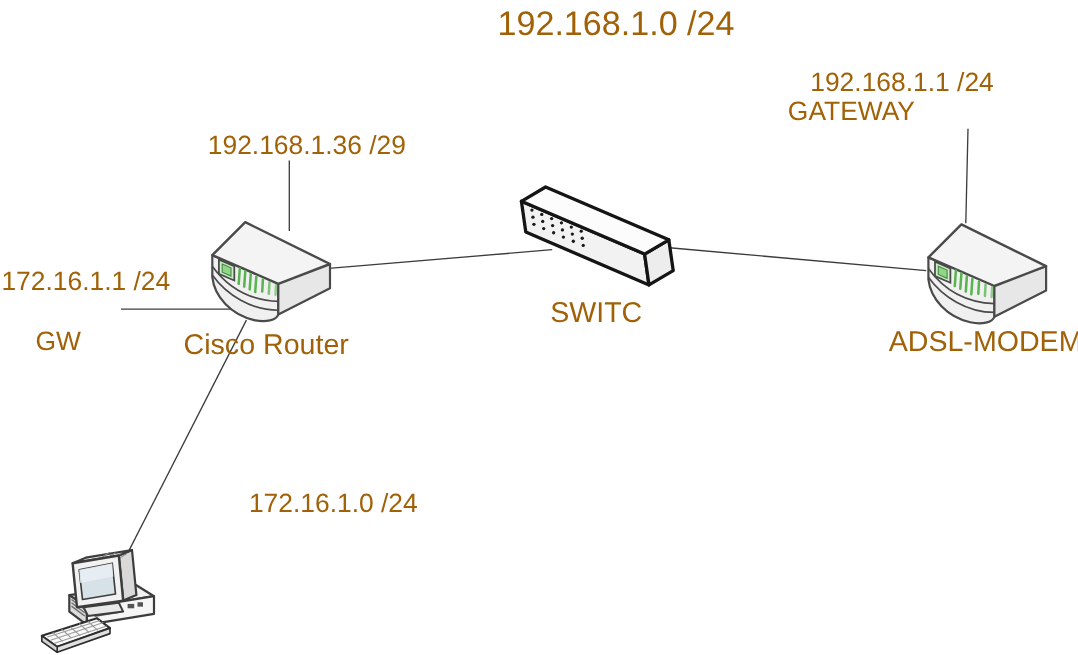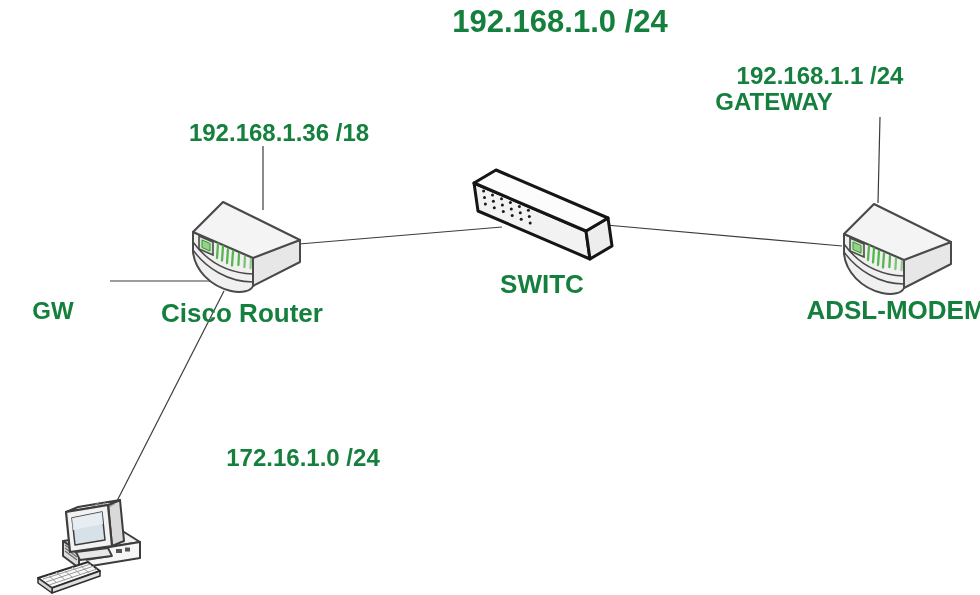--- a/index.html
+++ b/index.html
@@ -1,18 +1,18 @@
 <!DOCTYPE html>
 <html><head>
 <meta charset="utf-8">
 <style>
   html,body { margin:0; padding:0; background:#ffffff; }
   .canvas {
     position:relative; width:980px; height:595px; background:#ffffff;
-    font-family:"Liberation Sans", sans-serif; font-weight:700; color:#15803d;
+    font-family:"Liberation Sans", sans-serif; font-weight:400; color:#a16207;
     overflow:hidden;
   }
   .links { position:absolute; left:0; top:0; width:980px; height:595px; }
   .node { position:absolute; }
   .node svg { display:block; }
   .lbl {
     position:absolute; transform:translateX(-50%);
     white-space:nowrap; text-align:center;
     font-size:24px; line-height:26px;
   }
@@ -150,20 +150,21 @@
 
   <div class="node" style="left:32px; top:486px;">
     <svg width="136" height="108" viewBox="0 0 136 108">
         <use href="#sym-pc"></use>
       </svg>
   </div>
 
   <div class="lbl lg" style="left:560px; top:5px;">192.168.1.0 /24</div>
   <div class="lbl" style="left:820px; top:63px;">192.168.1.1 /24</div>
   <div class="lbl" style="left:774px; top:89px;">GATEWAY</div>
-  <div class="lbl" style="left:279px; top:120px;">192.168.1.36 /18</div>
+  <div class="lbl" style="left:279px; top:120px;">192.168.1.36 /29</div>
+  <div class="lbl" style="left:78px;  top:244px;">172.16.1.1 /24</div>
   <div class="lbl" style="left:53px;  top:267px;margin-top:31px;">GW</div>
   <div class="lbl" style="left:303px; top:410px;margin-top:35px;">172.16.1.0 /24</div>
   <div class="lbl dev" style="left:242px; top:300px;">Cisco Router</div>
   <div class="lbl dev" style="left:542px; top:271px;">SWITC</div>
   <div class="lbl dev" style="left:896px; top:297px;">ADSL-MODEM</div>
 
 </div>
 
 </body></html>

